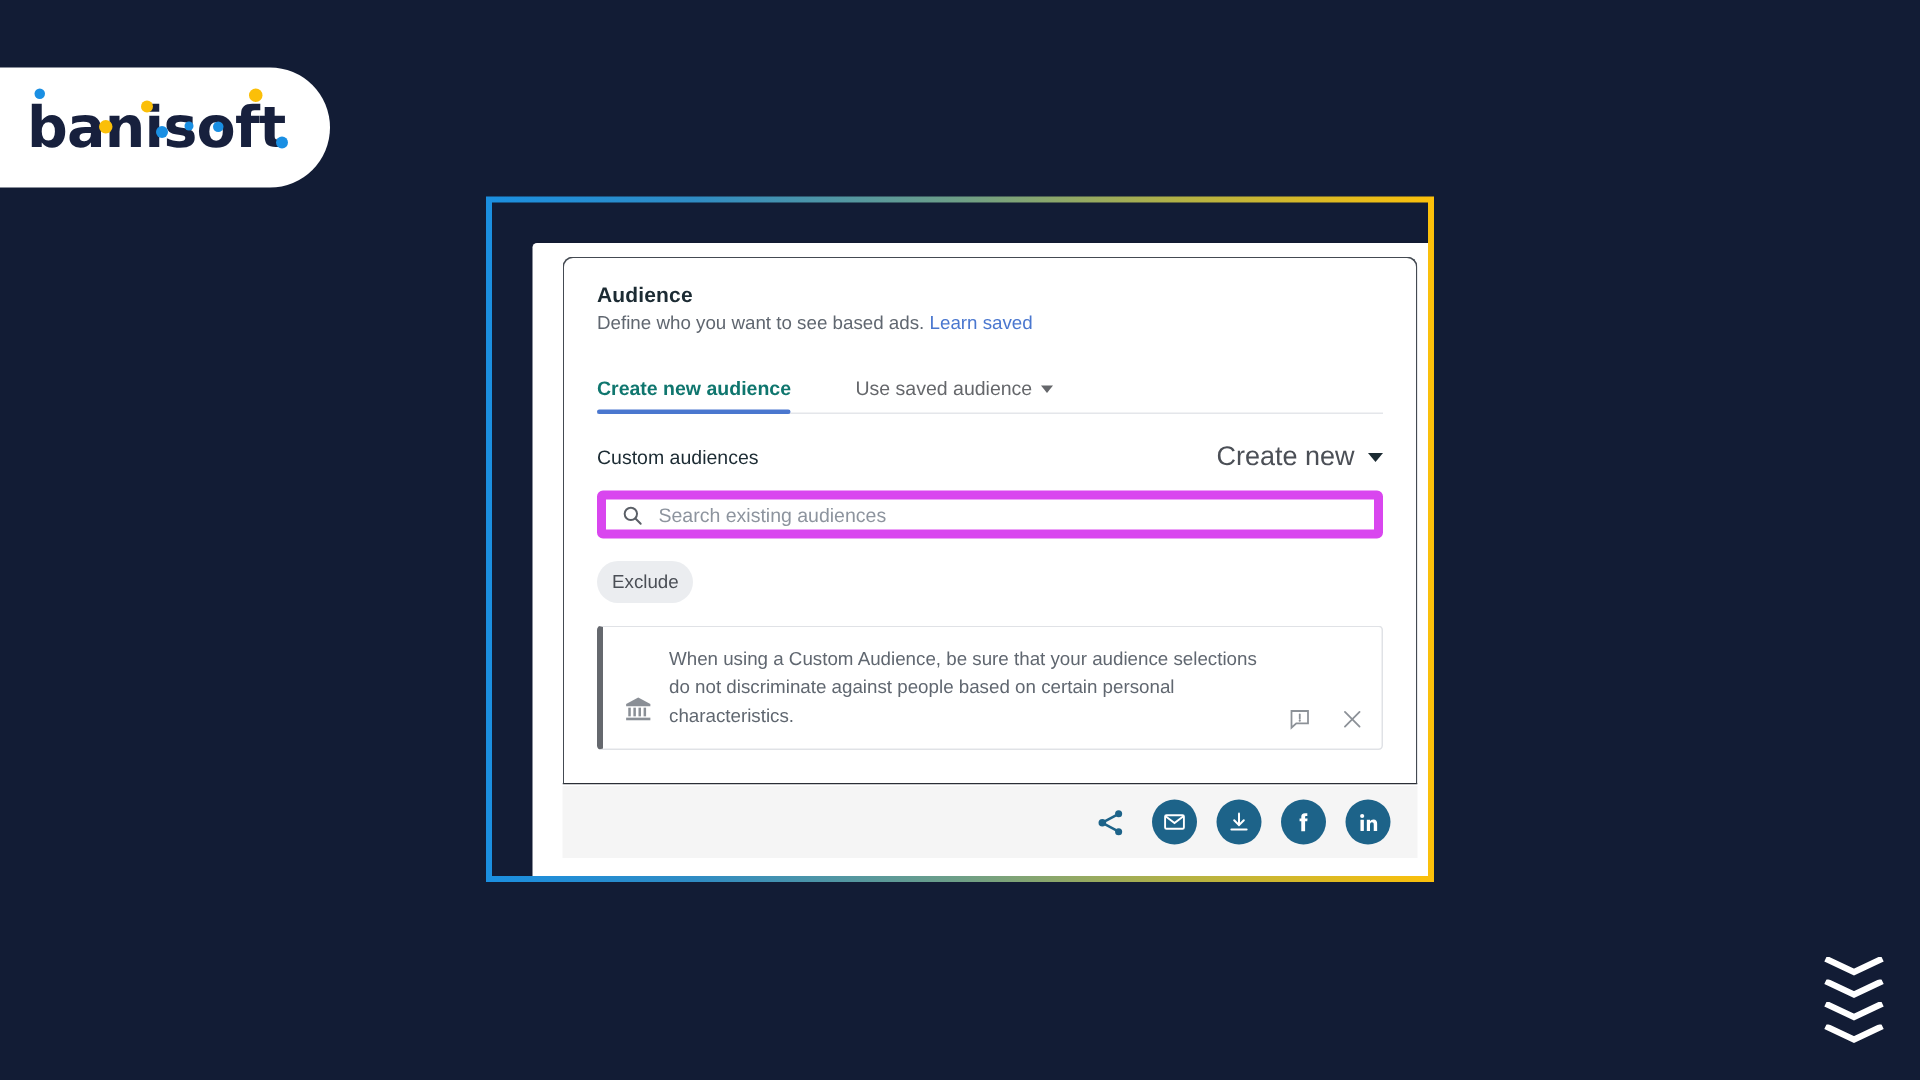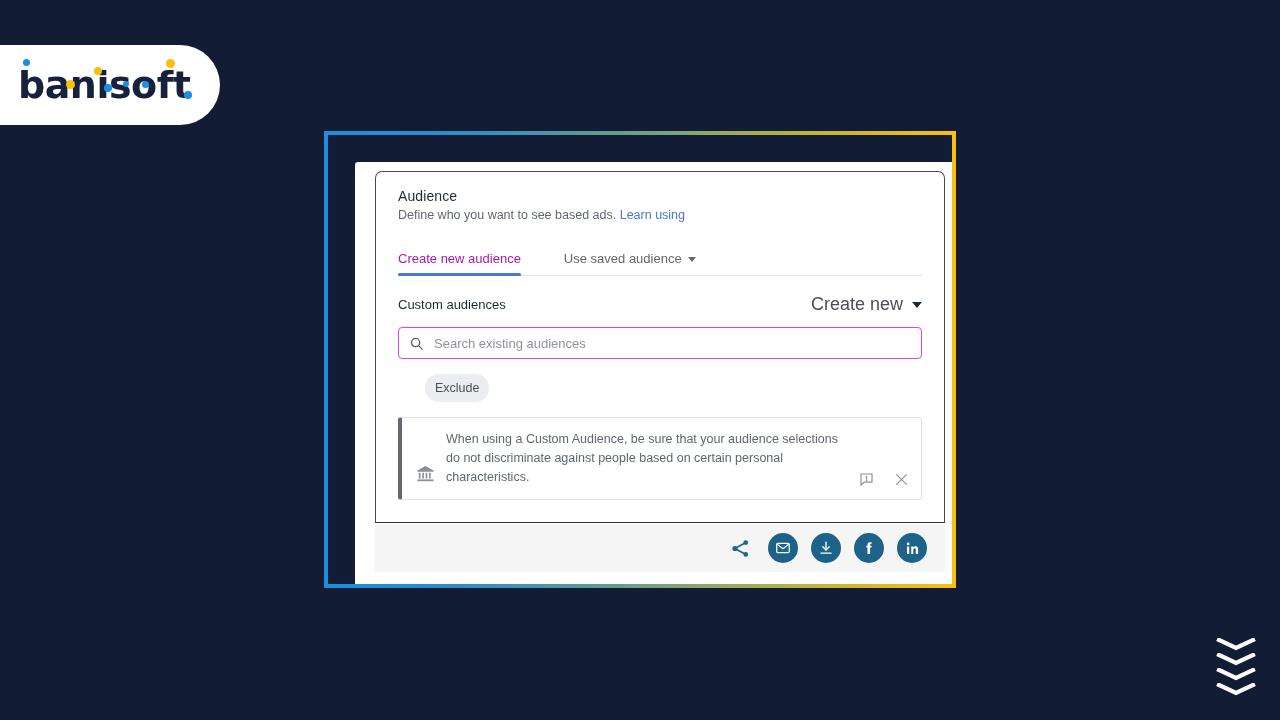--- a/index.html
+++ b/index.html
@@ -60,42 +60,42 @@
     width: 570px; height: 352px;
     background: #ffffff;
     border: 1px solid #444a52;
     border-radius: 7px 7px 0 0;
     border-bottom: 1px solid #2b2f36;
     overflow: hidden;
   }
   #card-body { padding: 15px 22px 0 22px; }
 
   .sec-title {
-    font-size: 14px; font-weight: 400; color: #1c2b33;
+    font-size: 14px; font-weight: 700; color: #1c2b33;
     line-height: 18px; letter-spacing: .1px;
   }
   .sec-sub {
     margin-top: 2px;
     font-size: 12.5px; color: #606770; line-height: 17px;
   }
   .link { color: #4a77cf; }
 
   
   #tabs {
     margin-top: 19px;
     display: flex; align-items: flex-end;
     border-bottom: 1px solid #e4e6ea;
     height: 33px;
   }
   .tab {
     font-size: 13px; color: #65676b;
     padding: 0 0 9px 0; margin-right: 43px;
     position: relative; cursor: pointer; white-space: nowrap;
   }
-  .tab.active { color: #a21caf; font-weight: 400; }
+  .tab.active { color: #0f766e; font-weight: 700; }
   .tab.active::after {
     content: ""; position: absolute; left: 0; right: 0; bottom: -1px;
     height: 3px; background: #4a77cf; border-radius: 2px;
   }
   .caret {
     display: inline-block; margin-left: 6px;
     width: 0; height: 0;
     border-left: 4.5px solid transparent;
     border-right: 4.5px solid transparent;
     border-top: 5px solid #65676b;
@@ -117,40 +117,39 @@
     width: 0; height: 0;
     border-left: 5px solid transparent;
     border-right: 5px solid transparent;
     border-top: 6px solid #1c2b33;
   }
 
   
   #search-box {
     margin-top: 12px;
     height: 32px;
-    border: 1px solid #d946ef;
+    border: 6px solid #d946ef;
     border-radius: 4px;
     display: flex; align-items: center;
     padding: 0 10px;
     background: #fff;
   }
   #search-ph {
     margin-left: 10px; font-size: 13px; color: #8d949e;
   }
 
   
   #exclude-btn {
     margin-top: 15px;
     display: inline-block;
     background: #ebedf0; color: #4b4f56;
     font-size: 12.5px;
     padding: 7px 10px; border-radius: 14px;
     cursor: pointer; border: none;
     font-family: "Liberation Sans", sans-serif;
-    margin-left: 27px;
   }
 
   
   #notice {
     margin-top: 15px;
     border: 1px solid #e0e2e6;
     border-left: 4px solid #65686e;
     border-radius: 3px;
     background: #fff;
     display: flex; align-items: flex-end;
@@ -214,21 +213,21 @@
     <div id="frame-inner">
 
       <div id="panel">
 
         <div id="fb-card">
           <div id="card-body">
 
             <div class="sec-title">Audience</div>
             <div class="sec-sub">
               <span>Define who you want to see based ads.</span>
-              <span class="link">Learn using</span>
+              <span class="link">Learn saved</span>
             </div>
 
             <div id="tabs">
               <div class="tab active">
                 <span>Create new audience</span>
               </div>
               <div class="tab">
                 <span>Use saved audience</span><span class="caret"></span>
               </div>
             </div>

